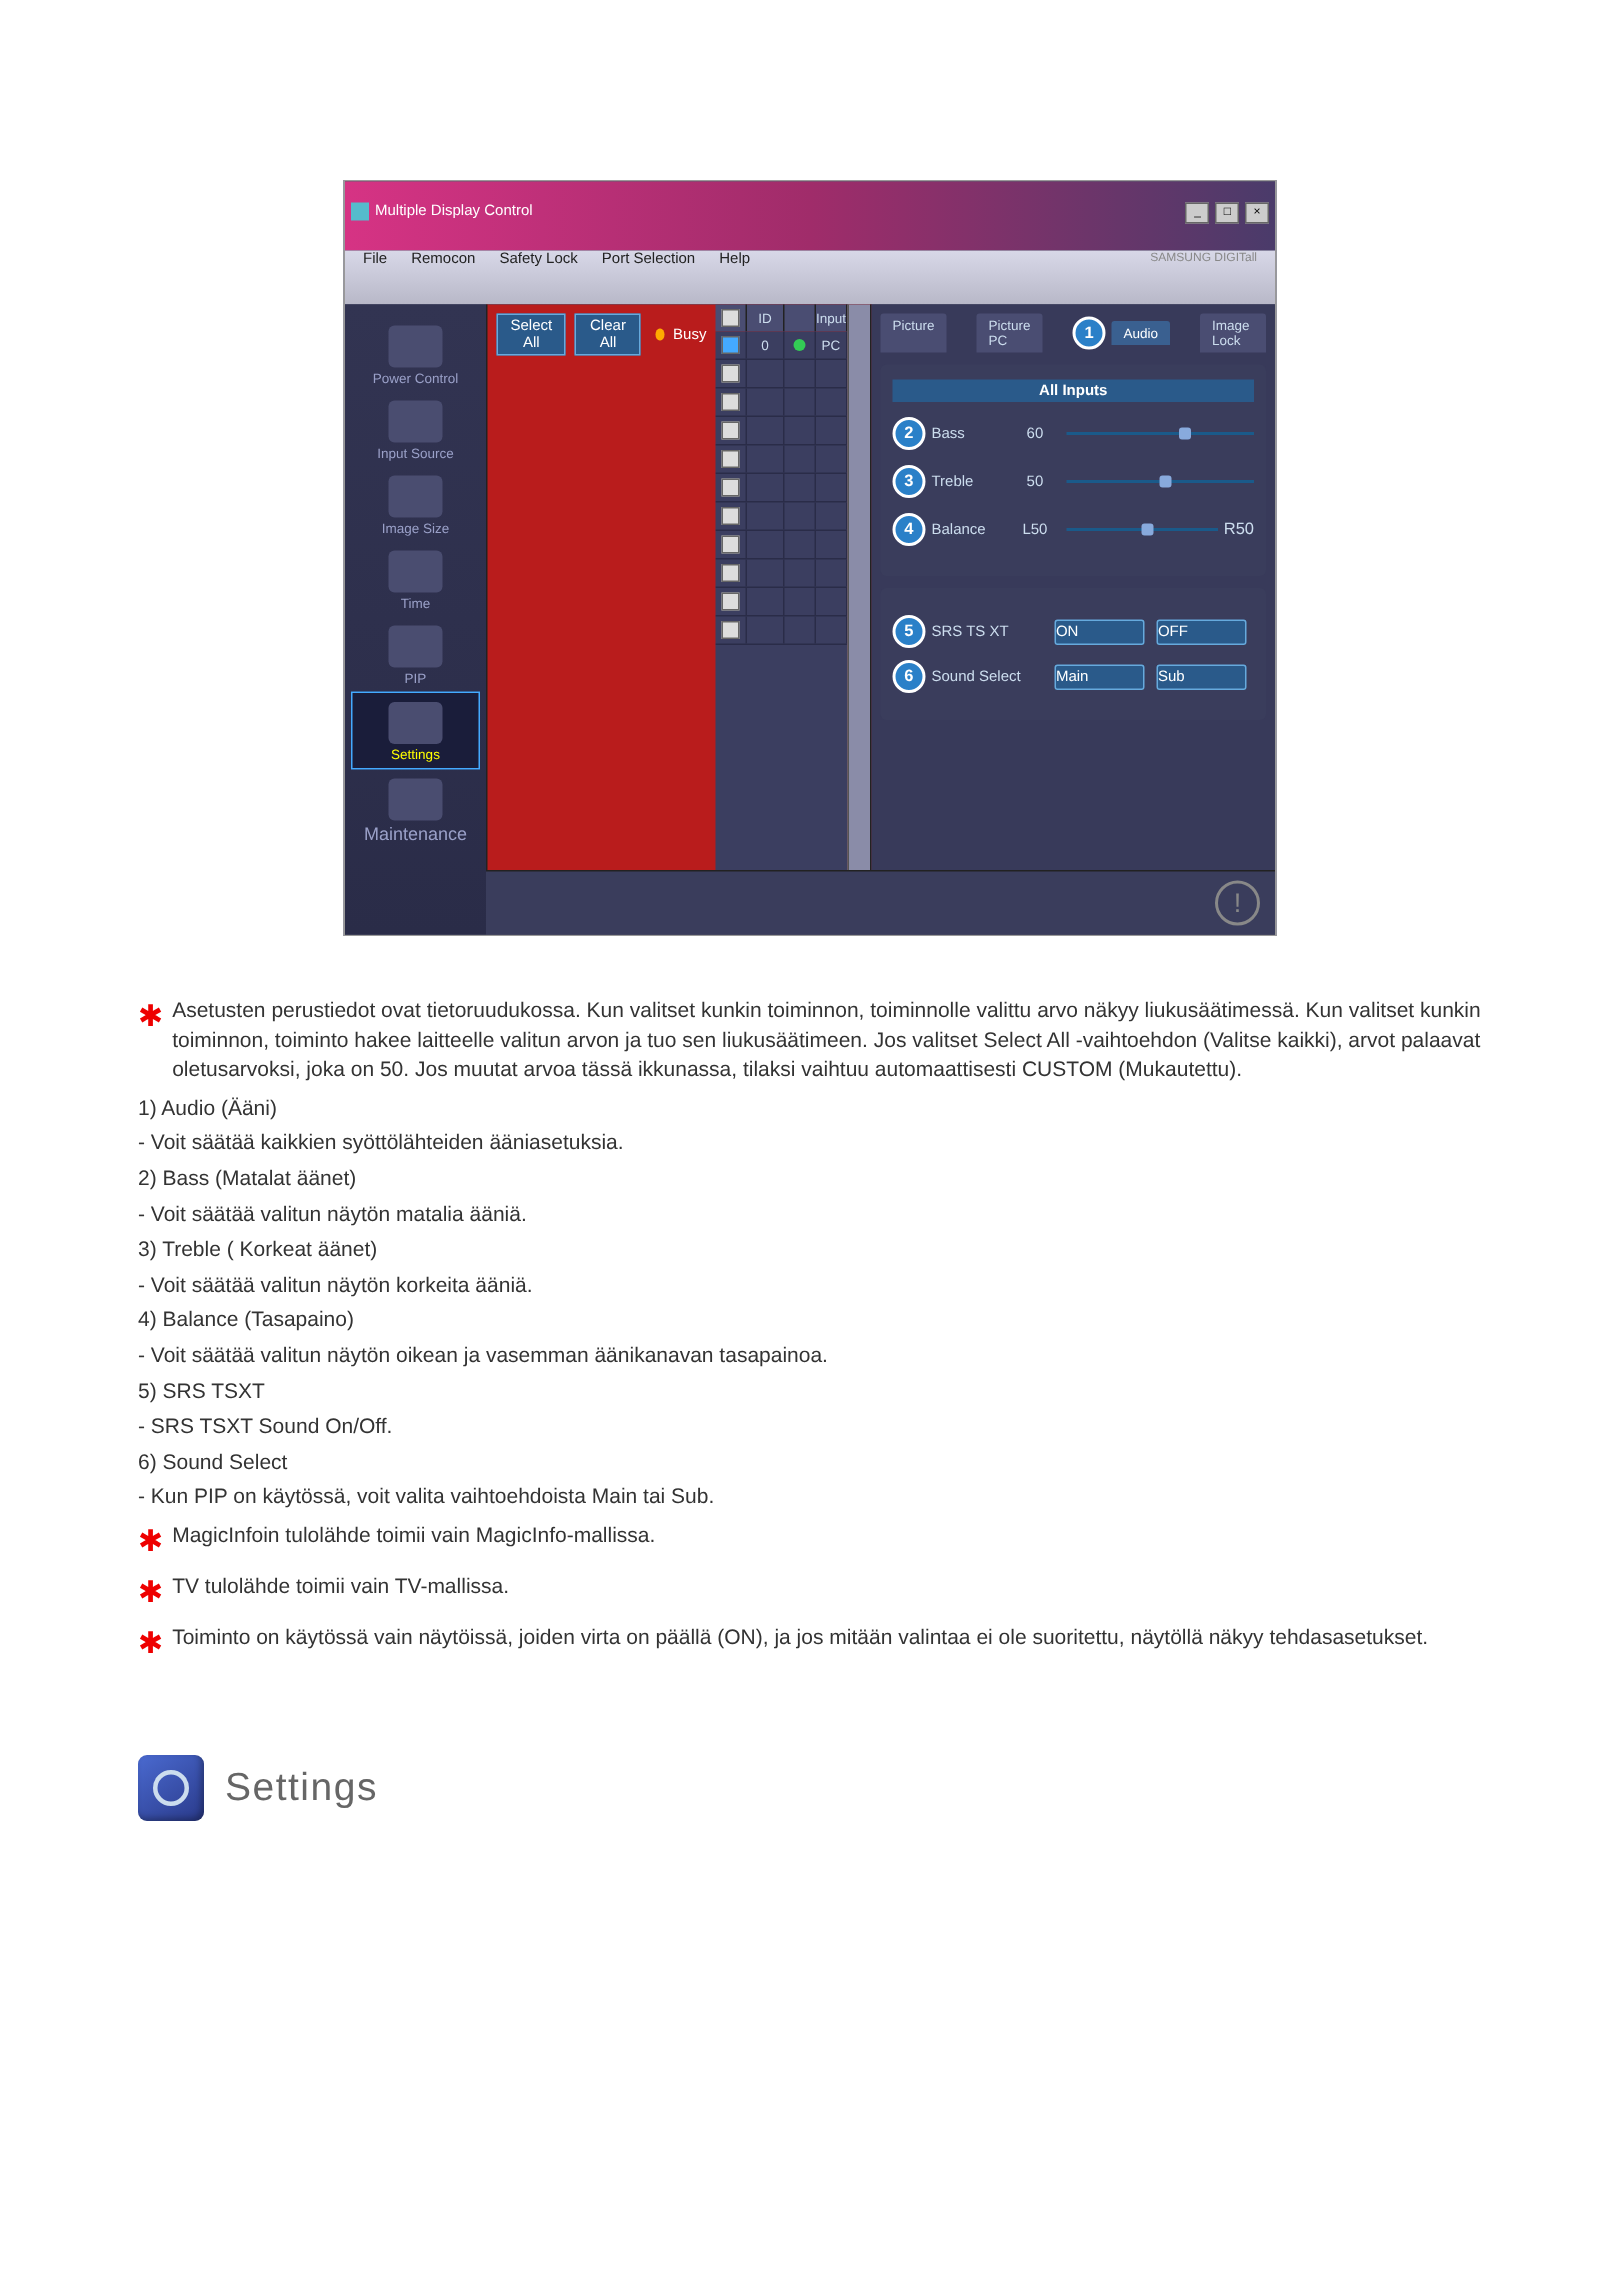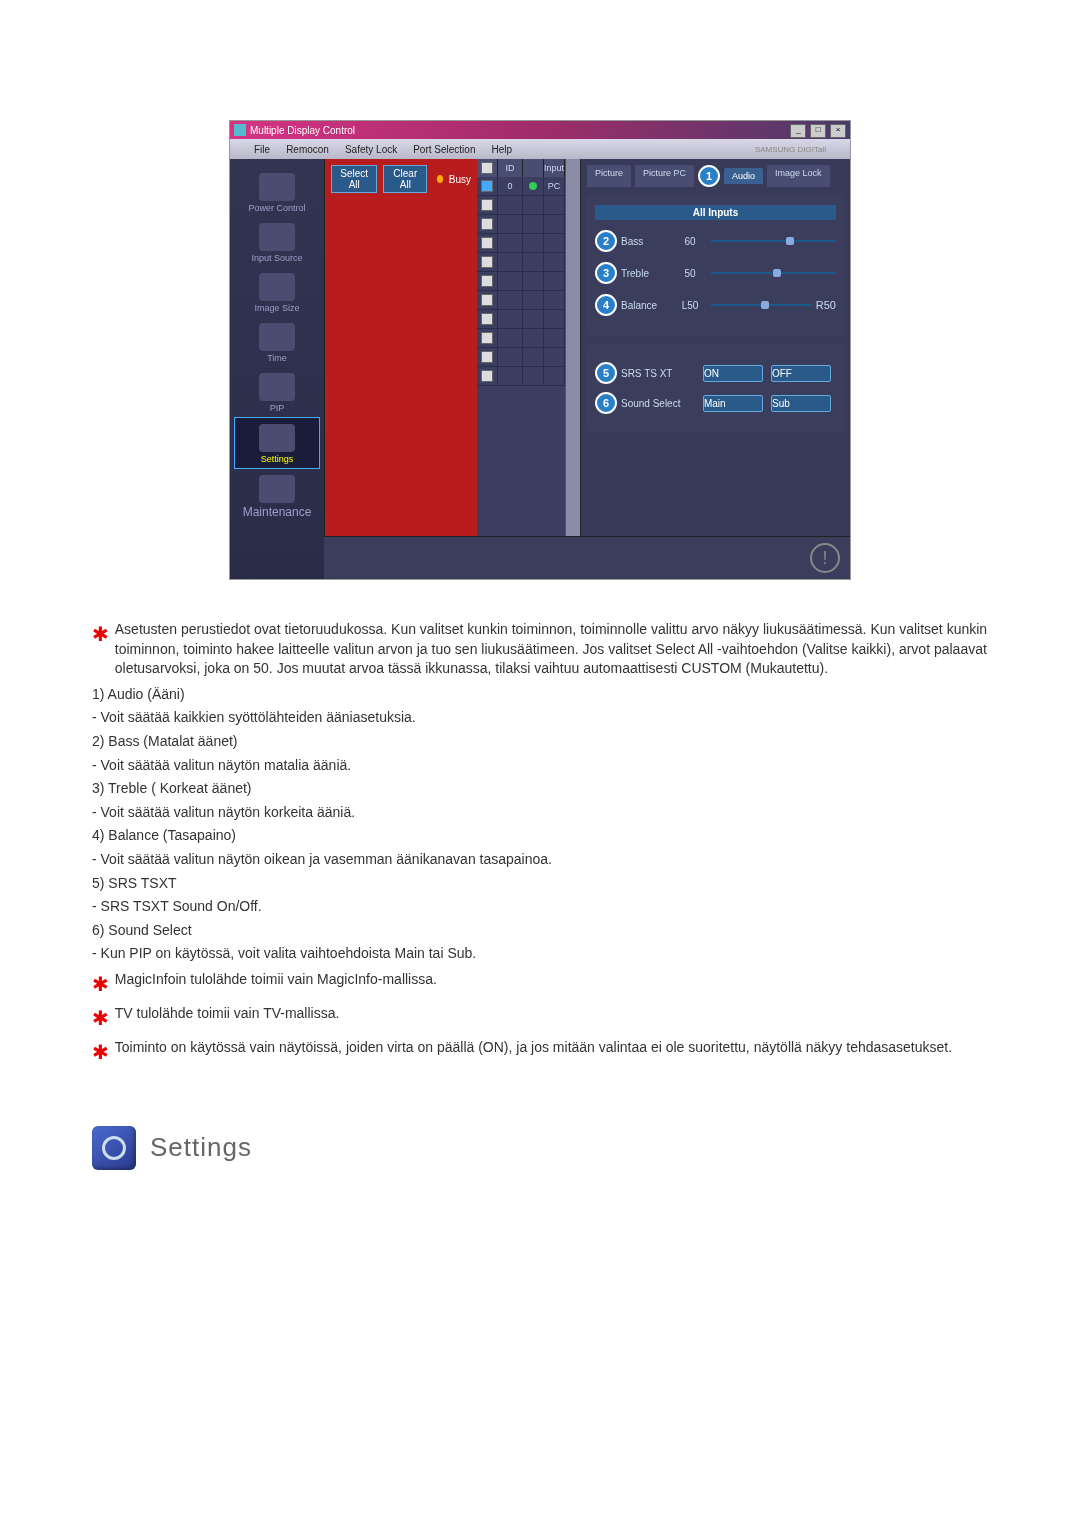--- a/index.html
+++ b/index.html
@@ -1,22 +1,22 @@
 <!DOCTYPE html>
 <html><head>
 <meta charset="utf-8">
 <style>
   html,body{margin:0;padding:0;background:#fff;font-family:Arial,Helvetica,sans-serif;font-size:14px;color:#333}
   .page{width:1080px;margin:0 auto;padding:60px 80px 60px 80px;box-sizing:border-box}
   .screenshot{width:620px;margin:60px auto 40px auto;border:1px solid #999;background:#2a2d4a}
-  .titlebar{height:18px;background:linear-gradient(to right,#d63384,#a02c6a,#4a3b6a);display:flex;align-items:center;padding:0 4px;font-size:10px;color:#fff}
+  .titlebar{height:18px;background:linear-gradient(to right,#d63384,#a02c6a,#4a3b6a);display:flex;padding:14px 4px;font-size:10px;color:#fff}
   .titlebar .icon{width:12px;height:12px;background:#5bc;margin-right:4px}
   .titlebar .spacer{flex:1}
   .winbtns span{display:inline-block;width:14px;height:12px;background:#ccc;border:1px solid #666;margin-left:1px;font-size:8px;text-align:center;color:#000;line-height:10px}
-  .menubar{height:20px;background:linear-gradient(to bottom,#d8d8e8,#b8b8c8);display:flex;align-items:center;font-size:10px;color:#222;padding:0 16px}
+  .menubar{height:36px;background:linear-gradient(to bottom,#d8d8e8,#b8b8c8);display:flex;font-size:10px;color:#222;padding:0 4px}
   .menubar span{padding:0 8px}
   .brand{flex:1;text-align:right;font-size:8px;color:#888}
   .workspace{display:flex;background:#383a5a;min-height:420px}
   .sidebar{width:90px;background:linear-gradient(to bottom,#323452,#2a2c48);padding:8px 2px}
   .sb-item{text-align:center;padding:4px 0;font-size:9px;color:#9aa0c8}
   .sb-icon{width:36px;height:28px;margin:2px auto;background:#4a4d70;border-radius:4px}
   .sb-item.active{background:#1a1d3a;border:1px solid #4af;margin:0 2px}
   .sb-item.active .label{color:#ff0}
   .centerpane{flex:0 0 220px;background:#b91c1c;border-left:1px solid #222;border-right:1px solid #222;display:flex;flex-direction:row}
   .toolbar{height:28px;display:flex;align-items:center;gap:6px;padding:6px;font-size:10px;color:#fff}
@@ -33,21 +33,21 @@
   .gc{border-right:1px solid #2a2c48;display:flex;align-items:center;justify-content:center;font-size:9px;color:#cde}
   .gc.c1{width:20px}
   .gc.c2{width:24px}
   .gc.c3{width:20px}
   .gc.c4{flex:1}
   .chk{width:10px;height:10px;background:#ddd;border:1px solid #666}
   .chk.on{background:#4af}
   .dot{width:8px;height:8px;border-radius:50%;background:#3c5}
   .scrollbar{width:14px;background:#8a8ca8;border-left:1px solid #555}
   .rightpane{flex:1;background:#383a5a;padding:6px}
-  .tabs{display:flex;gap:4px;margin-bottom:8px}
+  .tabs{display:flex;gap:20px;margin-bottom:8px}
   .tab{background:#4a4d72;padding:3px 8px;font-size:9px;color:#cde;border-radius:2px 2px 0 0}
   .tab.on{background:#3a6090;color:#fff}
   .badge{display:inline-flex;width:18px;height:18px;border-radius:50%;background:#2a80c8;border:2px solid #fff;color:#fff;align-items:center;justify-content:center;font-size:11px;font-weight:bold;margin-right:4px;vertical-align:middle}
   .panel{background:#3a3d5c;border-radius:4px;padding:10px 8px;margin-bottom:8px}
   .pheader{background:#2a5a8a;text-align:center;color:#fff;font-weight:bold;font-size:10px;padding:2px 0;margin-bottom:10px}
   .srow{display:flex;align-items:center;font-size:10px;color:#cde;margin:10px 0}
   .srow .lbl{width:54px}
   .srow .val{width:30px;text-align:center;margin-right:6px}
   .slider{flex:1;height:2px;background:#1a5a8a;position:relative}
   .slider::after{content:"";position:absolute;top:-3px;width:8px;height:8px;background:#8ad;border-radius:2px}

